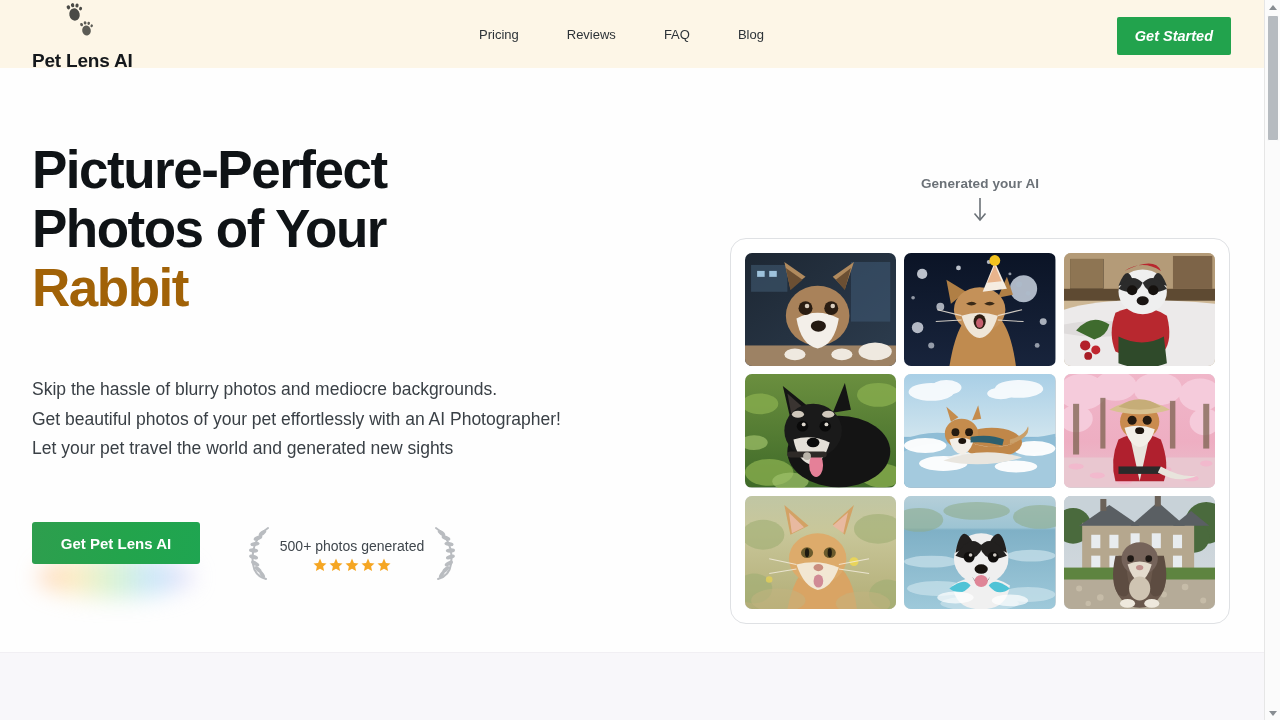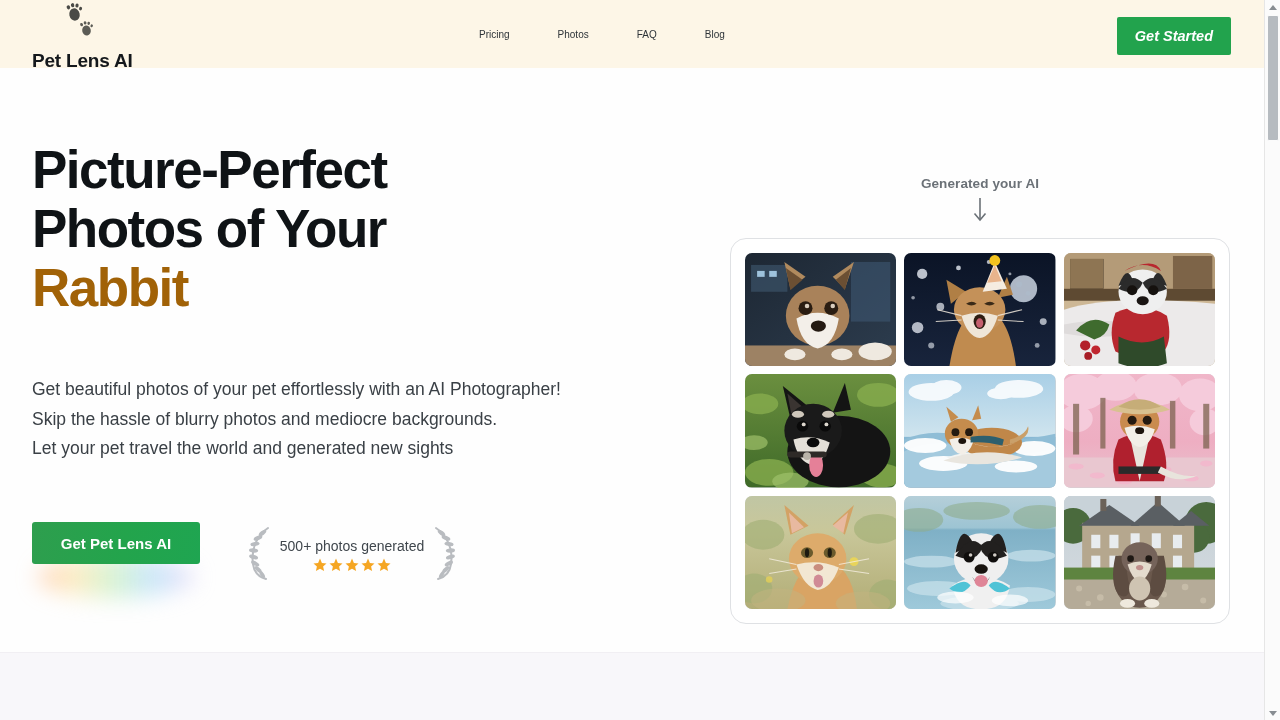--- a/index.html
+++ b/index.html
@@ -32,21 +32,21 @@
   .paws { width: 40px; height: 40px; position: relative; display: block; }
   .logo-text {
     font-size: 19px; font-weight: bold; color: #14181c;
     letter-spacing: -0.2px; white-space: nowrap;
   }
   .nav {
     position: absolute; left: 455px; top: 0; height: 68px;
     display: flex; align-items: center; gap: 0px;
   }
   .nav a {
-    font-size: 10px; color: #2d3338; text-decoration: none;
+    font-size: 13px; color: #2d3338; text-decoration: none;
     padding: 6px 24px; white-space: nowrap;
   }
   .cta-header {
     position: absolute; right: 33px; top: 17px;
     background: #22A34D; color: #ffffff;
     border: none; border-radius: 2px;
     font-family: "Liberation Sans", sans-serif;
     font-size: 14.5px; font-weight: bold;
     padding: 0 18px; height: 38px;
     cursor: pointer; white-space: nowrap; font-style: italic;
@@ -198,40 +198,40 @@
             <ellipse cx="26.7" cy="23.3" rx="1.3" ry="1.6" transform="rotate(8 26.7 23.3)"></ellipse>
             <ellipse cx="29.7" cy="25.8" rx="1.2" ry="1.5" transform="rotate(22 29.7 25.8)"></ellipse>
           </g>
         </svg>
       </span>
       <span class="logo-text">Pet Lens AI</span>
     </div>
 
     <nav class="nav">
       <a href="#">Pricing</a>
-      <a href="#">Photos</a>
+      <a href="#">Reviews</a>
       <a href="#">FAQ</a>
       <a href="#">Blog</a>
     </nav>
 
     <button class="cta-header">Get Started</button>
   </div>
 
   <div class="hero">
 
     <div class="hero-left">
       <h1 class="headline">
         <span>Picture-Perfect</span><br>
         <span>Photos of Your</span><br>
         <span class="green">Rabbit</span>
       </h1>
 
       <div class="subcopy">
+        <div>Skip the hassle of blurry photos and mediocre backgrounds.</div>
         <div>Get beautiful photos of your pet effortlessly with an AI Photographer!</div>
-        <div>Skip the hassle of blurry photos and mediocre backgrounds.</div>
         <div>Let your pet travel the world and generated new sights</div>
       </div>
     </div>
 
     <div class="cta-row">
       <div class="cta-wrap">
         <div class="cta-glow"></div>
         <button class="cta-main">Get Pet Lens AI</button>
       </div>
 

